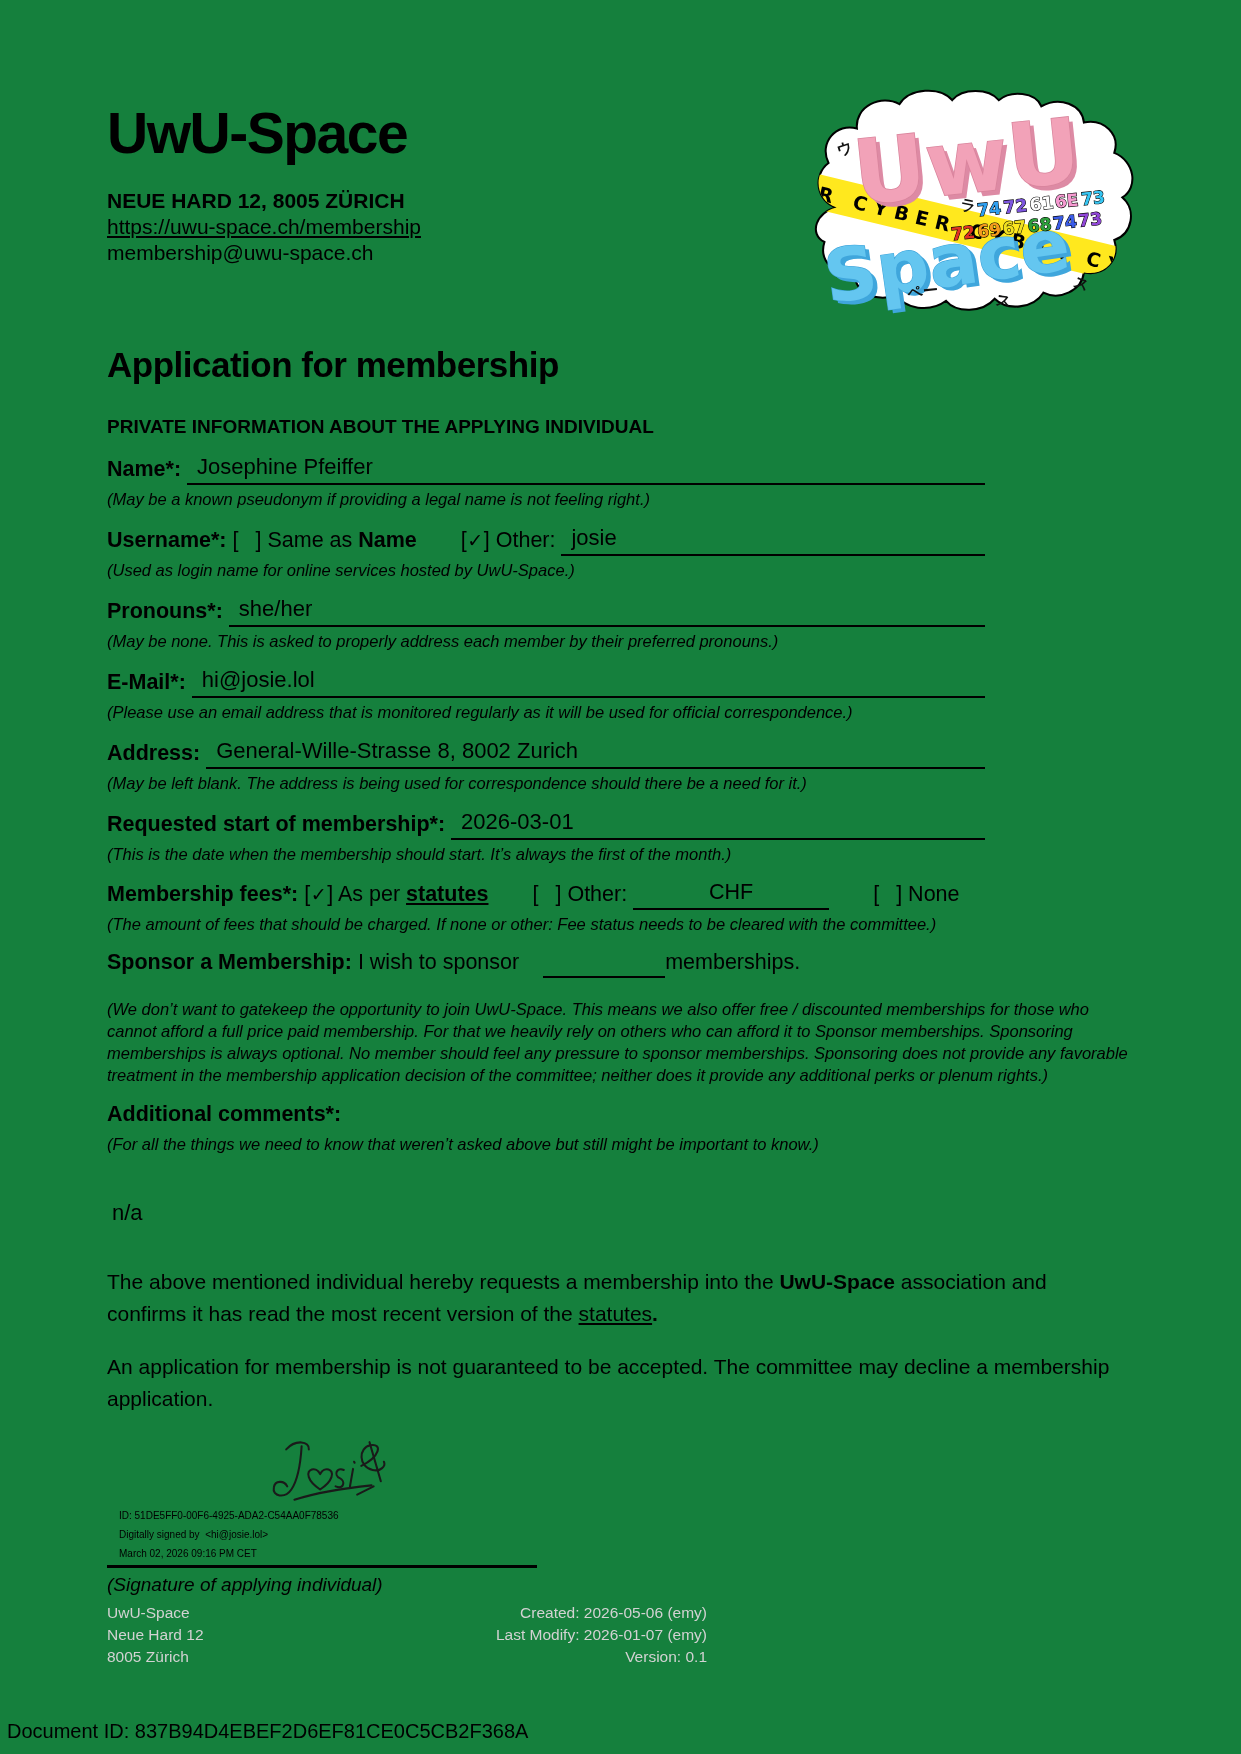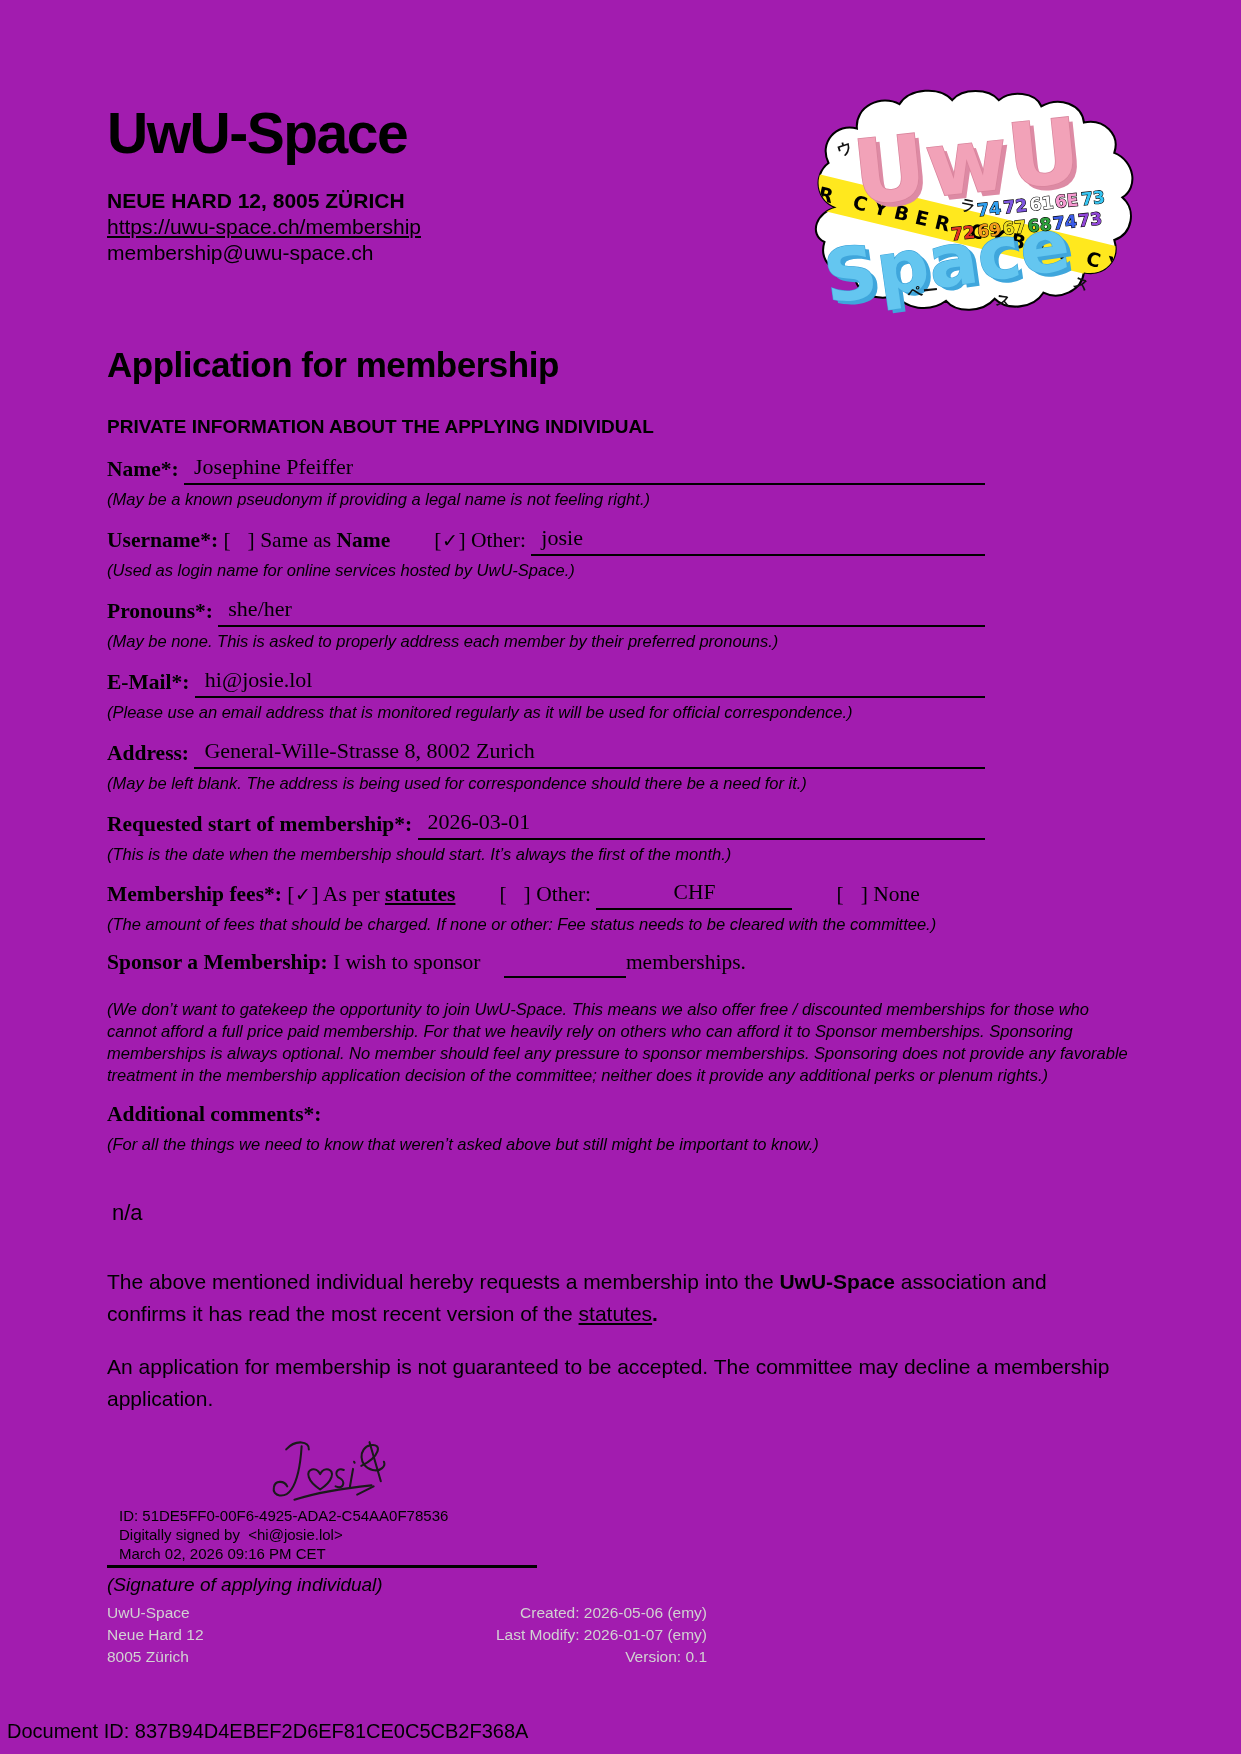--- a/index.html
+++ b/index.html
@@ -1,17 +1,17 @@
 <!DOCTYPE html>
 <html><head>
 <meta charset="utf-8">
 <style>
   html,body{margin:0;padding:0;background:#ffffff;}
   body{font-family:"Liberation Sans",sans-serif;color:#000;}
-  .page{position:relative;width:1241px;height:1754px;background:#a21caf;overflow:hidden;}
+  .page{position:relative;width:1241px;height:1754px;background:#15803d;overflow:hidden;}
 
   
   .hdr{position:absolute;left:107px;top:104px;width:700px;}
   .hdr h1{margin:0;font-size:57px;font-weight:bold;letter-spacing:-1.5px;line-height:1.05;}
   .hdr .addr{font-size:21px;line-height:26px;}
   .hdr .addr.b{font-weight:bold;margin-top:24px;}
   .hdr .addr.link{text-decoration:underline;}
 
   
   .logo{position:absolute;left:808px;top:88px;width:340px;height:228px;}
@@ -20,21 +20,21 @@
   .hexd{font-size:17px;font-weight:bold;stroke:#000;stroke-width:1.1px;paint-order:stroke;}
   .kana{font-size:15px;font-weight:bold;fill:#111;}
 
   
   .content{position:absolute;left:107px;top:346px;width:1033px;}
   .content h2{margin:0;font-size:35px;font-weight:bold;letter-spacing:-0.5px;line-height:38px;}
   .sect{margin-top:32px;font-size:19px;font-weight:bold;line-height:22px;}
 
   .field{margin-top:16px;}
   .field:first-of-type{margin-top:26px;}
-  .rowline{display:flex;align-items:flex-end;width:878px;font-size:21.5px;font-family:Liberation Serif, serif;}
+  .rowline{display:flex;align-items:flex-end;width:878px;font-size:21.5px;}
   .rowline .lbl{font-weight:bold;white-space:pre;padding-bottom:3px;}
   .fill{flex:1;border-bottom:2.2px solid #000;padding:0 2px 3px 10px;font-size:22px;line-height:26px;white-space:pre;}
   .hint{font-style:italic;font-size:16.5px;line-height:19px;margin-top:5px;}
   .cb{white-space:pre;padding-bottom:3px;}
   .cb .tick{display:inline-block;width:17px;text-align:center;font-size:19px;}
   .gap-s{display:inline-block;width:18px;}
   .gap-m{display:inline-block;width:44px;}
   .plain{padding-bottom:3px;white-space:pre;}
   .b{font-weight:bold;}
   .u{text-decoration:underline;}
@@ -42,21 +42,21 @@
   .blank{display:inline-block;width:122px;border-bottom:2.2px solid #000;height:24px;}
   .explain{font-style:italic;font-size:16.5px;line-height:22px;margin-top:20px;width:1035px;}
   .navalue{margin-top:46px;margin-left:5px;font-size:22px;}
 
   .para{margin-top:40px;font-size:21px;line-height:32px;width:1005px;}
   .para + .para{margin-top:20px;}
 
   
   .sigblock{margin-top:10px;}
   .sig-svg{display:block;margin-left:128px;height:72px;margin-bottom:-2px;}
-  .sigmeta{font-size:15px;line-height:19px;white-space:pre-wrap;padding-left:12px;}
+  .sigmeta{font-size:10px;line-height:19px;white-space:pre-wrap;padding-left:12px;}
   .sigline{width:430px;border-bottom:3.5px solid #000;margin-top:2px;}
   .sigcap{font-style:italic;font-size:19px;margin-top:6px;}
 
   
   .footer{position:absolute;left:107px;top:1602px;width:1028px;display:flex;color:#d2d2d2;font-size:15.5px;line-height:22px;}
   .footer .fl{width:300px;}
   .footer .fc{flex:1;text-align:center;padding-top:22px;}
   .footer .fr{width:300px;text-align:right;}
 
   .docid{position:absolute;left:7px;top:1720px;font-size:20px;}

